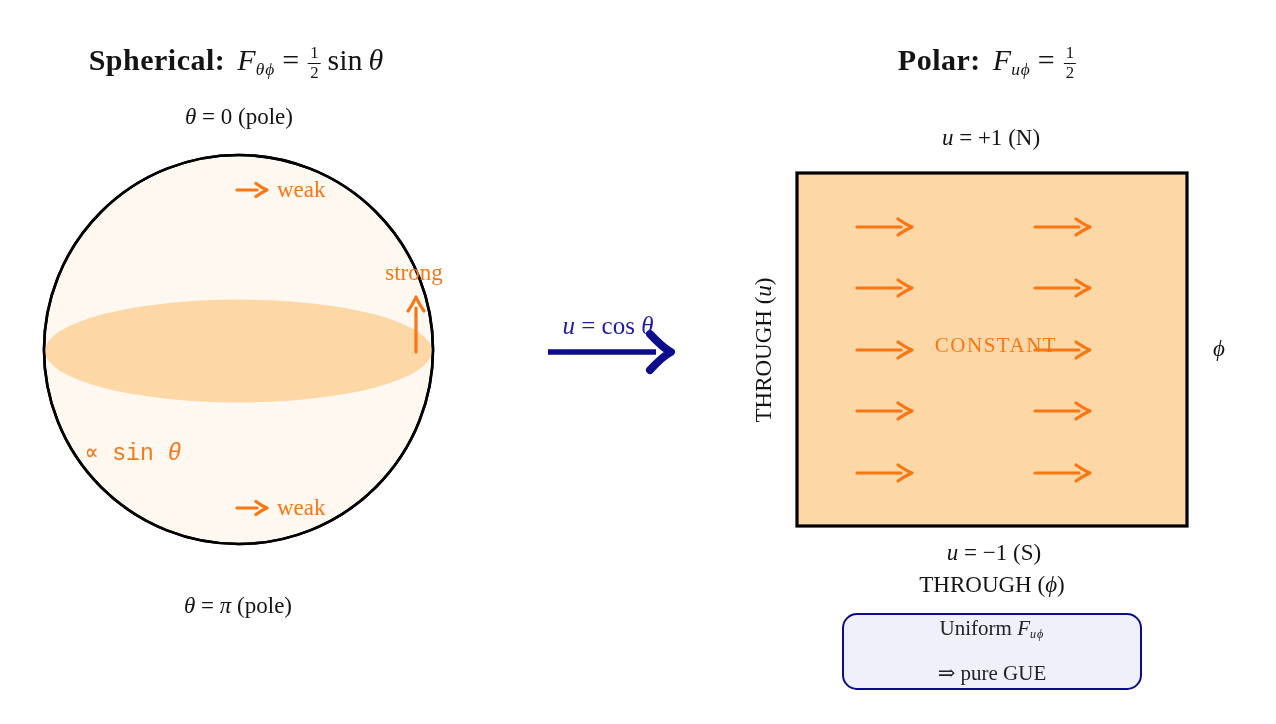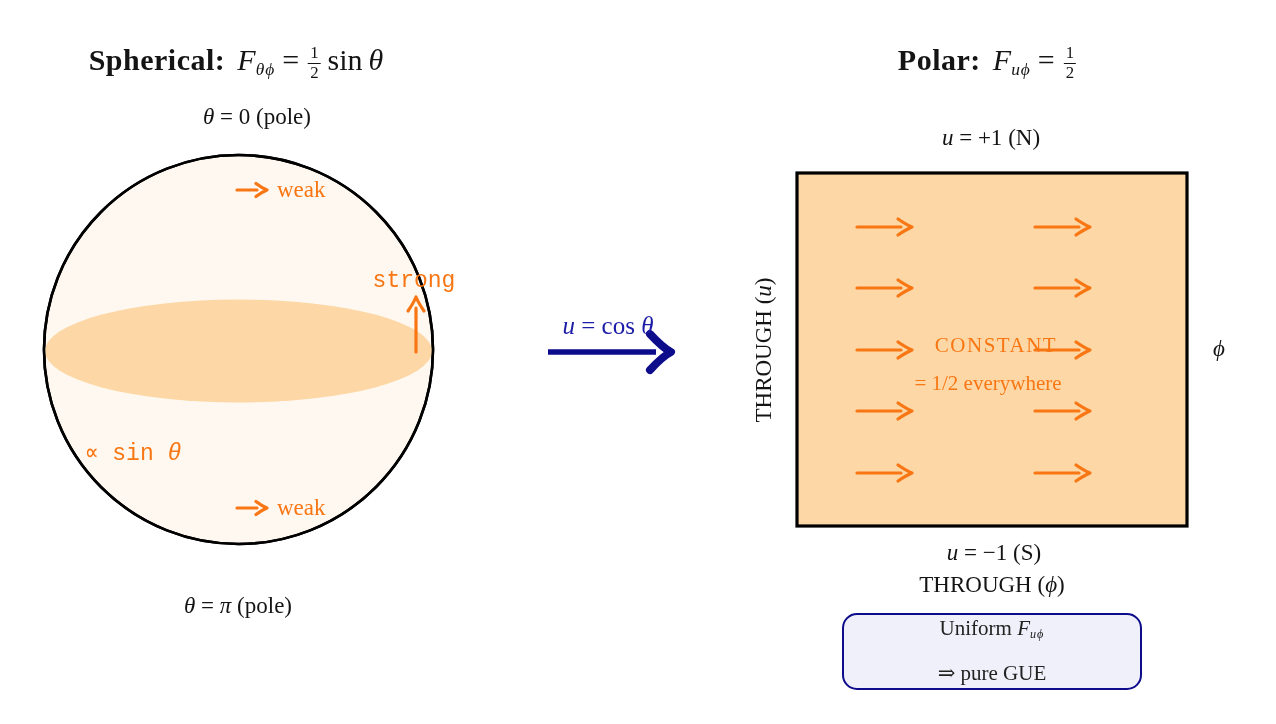--- a/index.html
+++ b/index.html
@@ -91,27 +91,27 @@
     <use href="#fluxArrow" x="1035" y="473"></use>
   </svg>
 
   <div class="title" style="left:236px;top:42px;">
     <span class="boldword">Spherical:</span><span class="mvar">F</span><span class="msub">θϕ</span><span class="eq">=</span><span class="frac">
         <span class="num">1</span>
         <span class="den">2</span>
       </span><span class="fn">sin</span><span class="mvar">θ</span>
   </div>
 
-  <div class="lbl" style="left:257px;top:103px;font-family:Liberation Serif, serif;">
+  <div class="lbl" style="left:239px;top:103px;font-family:Liberation Serif, serif;">
     <span class="mvar">θ</span><span> = 0 </span><span>(pole)</span>
   </div>
 
   <div class="lbl left-anchor orange" style="left:277px;top:176px;">weak</div>
 
-  <div class="lbl orange" style="left:414px;top:268px;font-family:Liberation Mono, monospace;">strong</div>
+  <div class="lbl orange" style="left:414px;top:259px;">strong</div>
 
   <div class="lbl orange" style="left:133px;top:441px;font-family:Liberation Mono, monospace;">
     <span>∝ sin</span>&nbsp;<span class="mvar">θ</span>
   </div>
 
   <div class="lbl left-anchor orange" style="left:277px;top:494px;">weak</div>
 
   <div class="lbl" style="left:238px;top:592px;">
     <span class="mvar">θ</span><span> = </span><span class="mvar">π</span><span> (pole)</span>
   </div>
@@ -132,21 +132,20 @@
   </div>
 
   <div class="lbl rot" style="left:764px;top:350px;">
     <span>THROUGH (</span><span class="mvar">u</span><span>)</span>
   </div>
 
   <div class="lbl mvar" style="left:1219px;top:335px;">ϕ</div>
 
   <div class="lbl orange constant" style="left:996px;top:333px;">CONSTANT</div>
 
-  <div class="lbl orange small-note" style="left:988px;top:371px;">= 1/2 everywhere</div>
 
   <div class="lbl" style="left:994px;top:539px;">
     <span class="mvar">u</span><span> = −1 </span><span>(S)</span>
   </div>
 
   <div class="lbl" style="left:992px;top:571px;">
     <span>THROUGH (</span><span class="mvar">ϕ</span><span>)</span>
   </div>
 
   <div id="gue-box">

